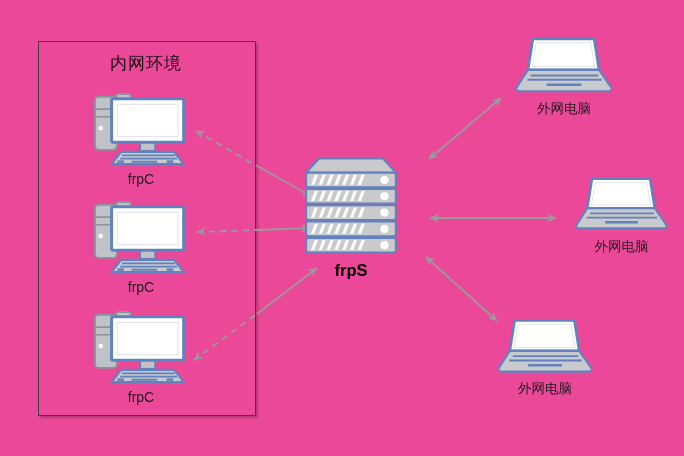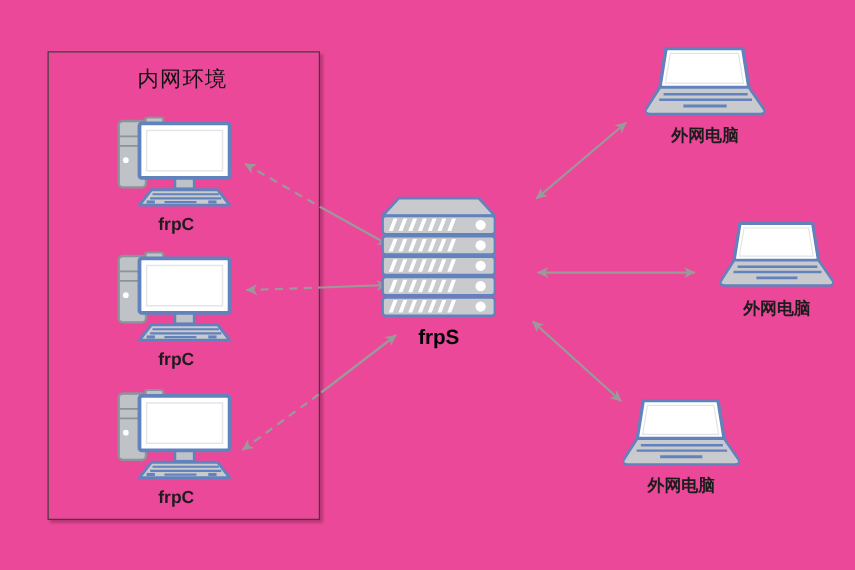--- a/index.html
+++ b/index.html
@@ -11,21 +11,21 @@
   .intranet-box{
     left:38px;top:41px;width:216px;height:373px;
     border:1.5px solid #3f3f3f;background:transparent;
     box-shadow:2px 2px 2px rgba(0,0,0,0.22);
   }
   .intranet-title{
     left:38px;top:52px;width:216px;text-align:center;
     font-size:17px;letter-spacing:1px;color:#111111;
   }
   .node-label{
-    text-align:center;font-size:14px;color:#1c1c1c;line-height:18px;font-weight:bold;
+    text-align:center;font-size:14px;color:#1c1c1c;line-height:18px;
   }
   .ext-label{font-size:13.5px;}
   .server-label{font-size:16.5px;font-weight:bold;color:#000000;}
   svg{display:block;}
   .arrow-layer{left:0;top:0;pointer-events:none;}
 </style>
 </head>
 <body>
 
 <div class="canvas">

